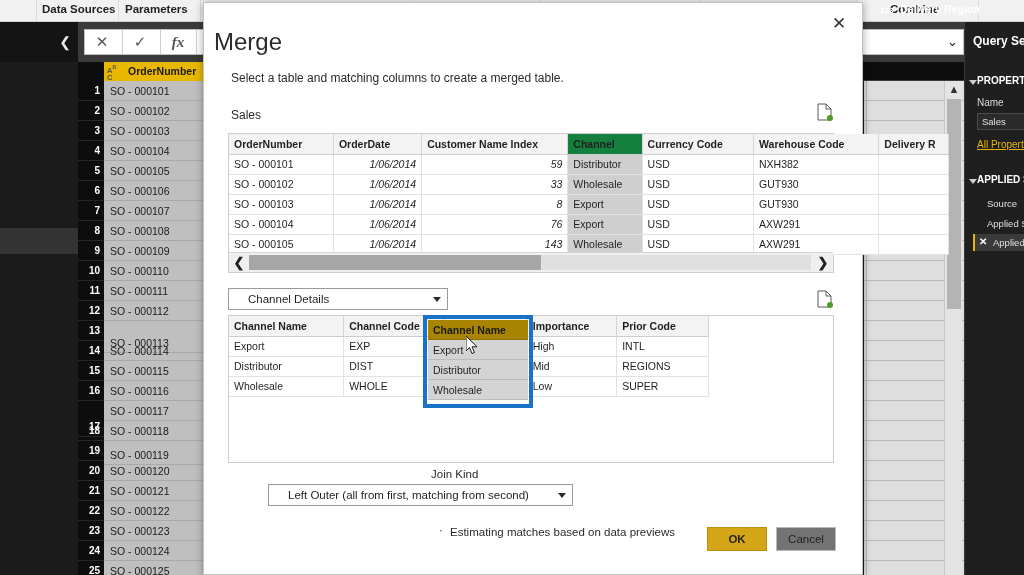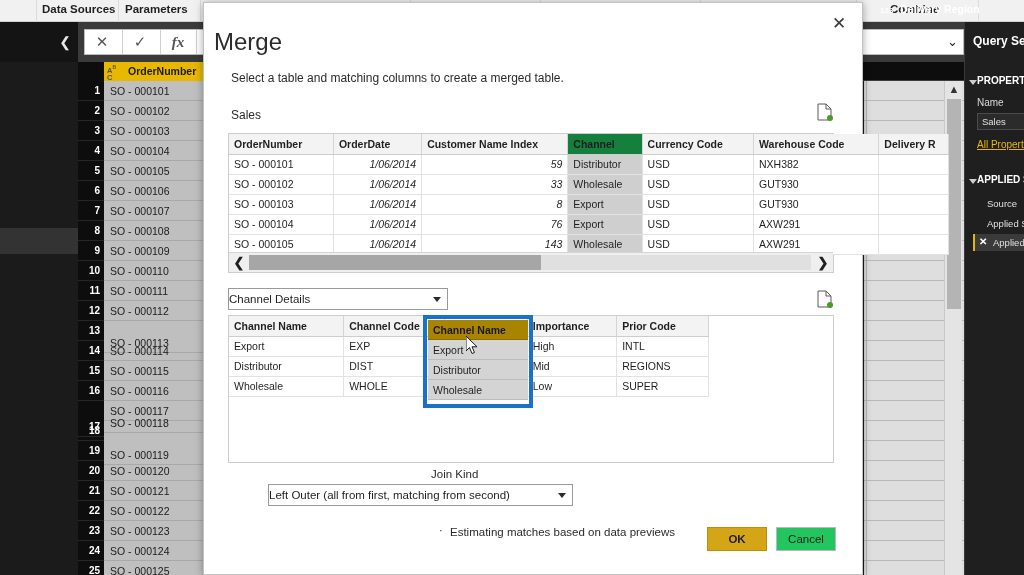--- a/index.html
+++ b/index.html
@@ -246,21 +246,21 @@
   }
   .hs-thumb {
     position: absolute; left: 0; top: 0; width: 52%; height: 15px;
     background: #a6a6a6;
   }
 
   
   .combo {
     position: absolute; height: 22px; background: #ffffff;
     border: 1px solid #9a9a9a; font-size: 11.5px; color: #1f1f1f;
-    line-height: 20px; padding-left: 0; white-space: nowrap; overflow: hidden;
+    line-height: 20px; padding-left: 19px; white-space: nowrap; overflow: hidden;
   }
   .combo-arrow {
     position: absolute; right: 6px; top: 8px; width: 0; height: 0;
     border-left: 4px solid transparent; border-right: 4px solid transparent;
     border-top: 5px solid #2b2b2b;
   }
   .sel-overlay {
     position: absolute; left: 219px; top: 312px; width: 110px; height: 93px;
     border: 4px solid #1a72c8; pointer-events: none; z-index: 6;
   }
@@ -289,21 +289,21 @@
   }
   .est-bullet {
     position: absolute; left: 235px; top: 521px; font-size: 11px; color: #2b2b2b;
   }
   .btn {
     position: absolute; height: 24px; width: 60px; font-size: 11.5px;
     text-align: center; line-height: 23px; cursor: pointer;
   }
   .btn-ok { background: #d4a617; border: 1px solid #b8900c; color: #1f1f1f;
             font-weight: bold; }
-  .btn-cancel { background: #22c55e; border: 1px solid #b9b9b9; color: #1f1f1f; }
+  .btn-cancel { background: #737373; border: 1px solid #b9b9b9; color: #1f1f1f; }
 </style>
 </head>
 <body>
 
 <div id="app">
 
   <div class="bg-ribbon">
     <div class="ribbon-sep" style="left:36px"></div>
     <div class="ribbon-tab" style="left:42px">Data Sources</div>
     <div class="ribbon-sep" style="left:118px"></div>
@@ -381,21 +381,21 @@
       <div class="ordercell" style="top: 140px;">SO - 000108</div>
       <div class="ordercell" style="top: 160px;">SO - 000109</div>
       <div class="ordercell" style="top: 180px;">SO - 000110</div>
       <div class="ordercell" style="top: 200px;">SO - 000111</div>
       <div class="ordercell" style="top: 220px;">SO - 000112</div>
       <div class="ordercell" style="top: 252px;">SO - 000113</div>
       <div class="ordercell" style="top: 260px;">SO - 000114</div>
       <div class="ordercell" style="top: 280px;">SO - 000115</div>
       <div class="ordercell" style="top: 300px;">SO - 000116</div>
       <div class="ordercell" style="top: 320px;">SO - 000117</div>
-      <div class="ordercell" style="top: 332px;">SO - 000118</div>
+      <div class="ordercell" style="top: 340px;">SO - 000118</div>
       <div class="ordercell" style="top: 364px;">SO - 000119</div>
       <div class="ordercell" style="top: 380px;">SO - 000120</div>
       <div class="ordercell" style="top: 400px;">SO - 000121</div>
       <div class="ordercell" style="top: 420px;">SO - 000122</div>
       <div class="ordercell" style="top: 440px;">SO - 000123</div>
       <div class="ordercell" style="top: 460px;">SO - 000124</div>
       <div class="ordercell" style="top: 480px;">SO - 000125</div>
     </div>
   <div class="grid-empty">
       <div class="grid-empty-row" style="top: 0px;"></div>

